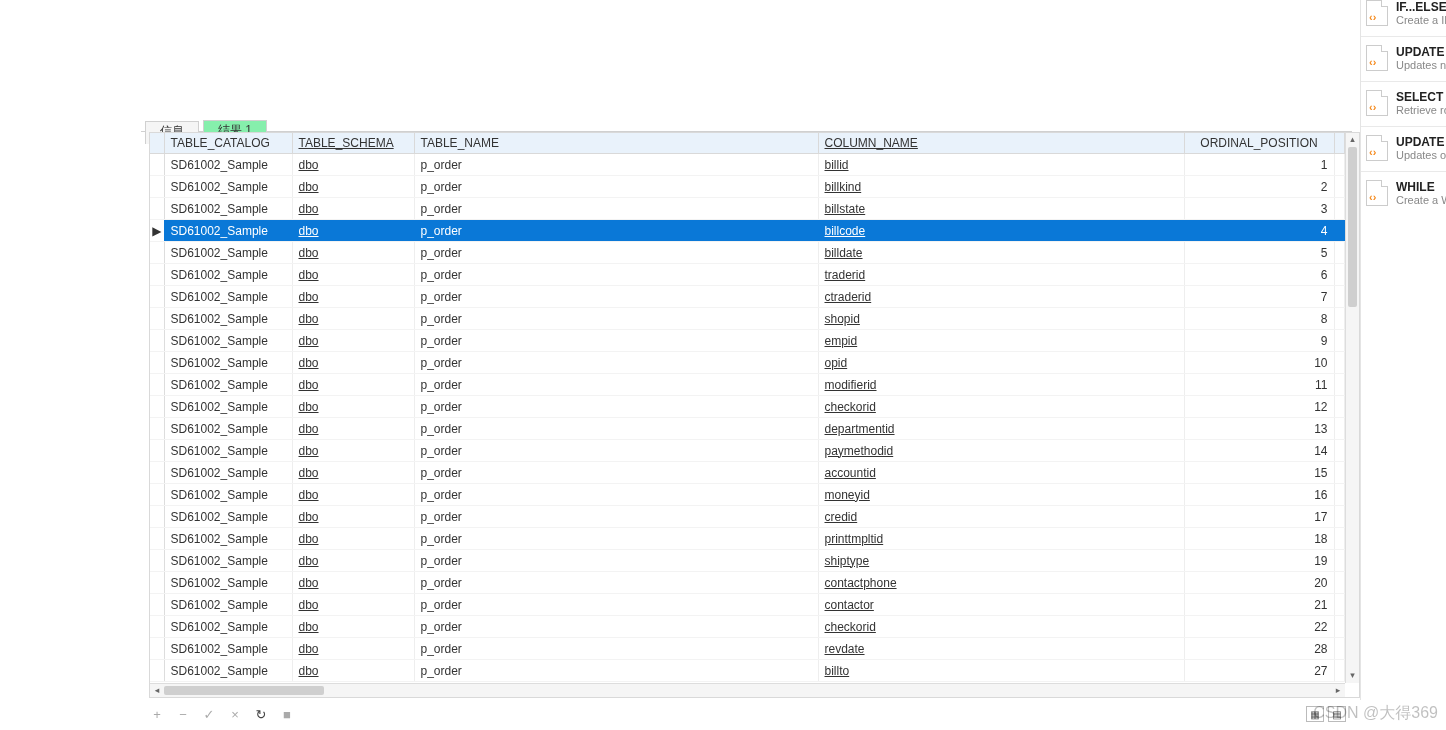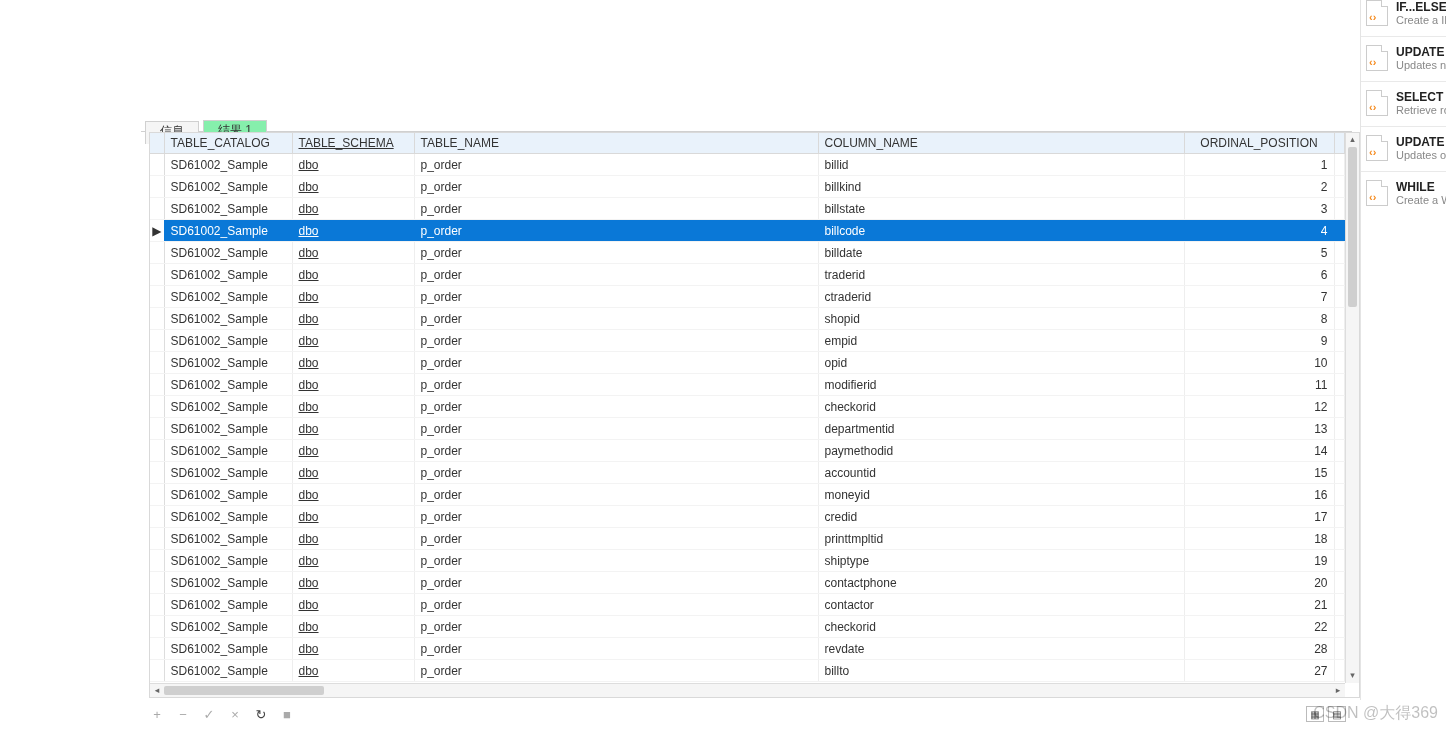--- a/index.html
+++ b/index.html
@@ -82,21 +82,21 @@
     background: #0a78d7;
     color: #fff;
     border-right-color: #0a78d7;
   }
   .col-gutter { width: 14px; padding: 0; }
   td.col-gutter { background: #fff; border-right: 1px solid #ddd; text-align: center; color: #555; }
   tr.selected td.col-gutter { background: #fff; color: #333; }
   .col-cat { width: 128px; }
   .col-sch { width: 122px; text-decoration: underline; }
   .col-tn  { width: 404px; }
-  .col-cn  { width: 366px; }
+  .col-cn  { width: 366px; text-decoration: underline; }
   .col-op  { width: 150px; text-align: right; }
   .col-op-h { text-align: center; }
   .col-tail { width: auto; }
 
   
   .vscroll {
     position: absolute;
     right: 0; top: 0; bottom: 14px;
     width: 14px;
     border-left: 1px solid #ddd;

